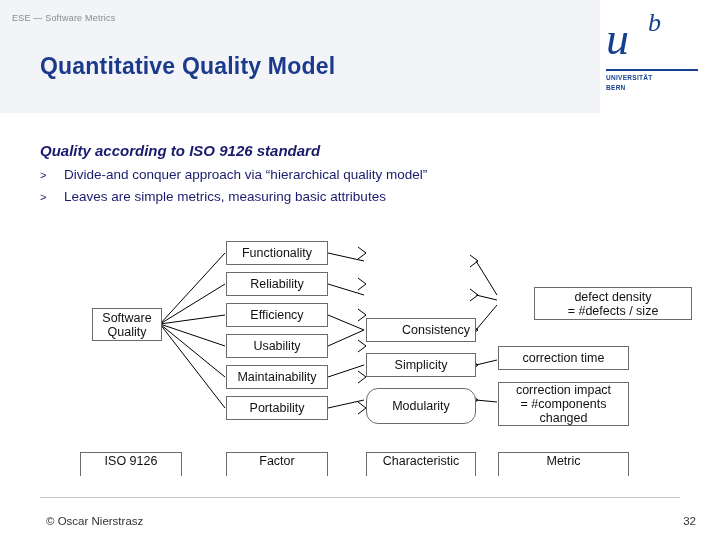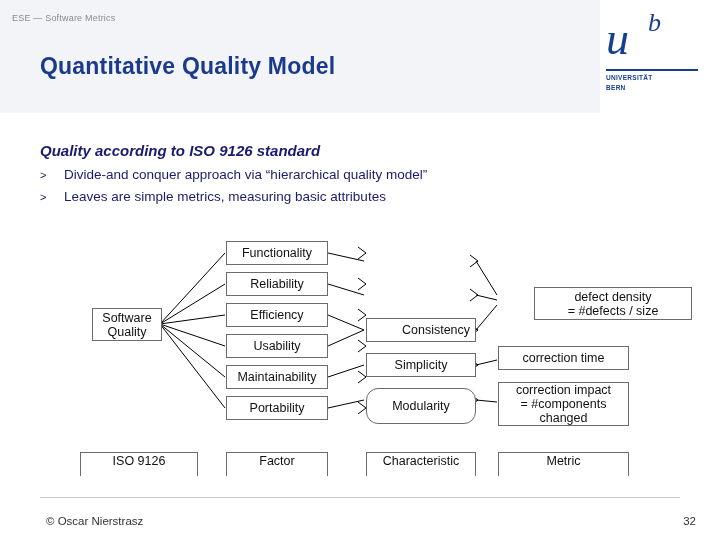--- a/index.html
+++ b/index.html
@@ -263,21 +263,21 @@
   <div class="node" style="left:366px; top:123px; width:110px; height:24px;">Simplicity</div>
   <div class="node" style="left:366px; top:158px; width:110px; height:36px;border-radius:12px;">Modularity</div>
 
   <div class="node" style="left:498px; top:57px; width:158px; height:33px; white-space:pre-line;margin-left:36px;">defect density
 = #defects / size</div>
   <div class="node" style="left:498px; top:116px; width:131px; height:24px;">correction time</div>
   <div class="node" style="left:498px; top:152px; width:131px; height:44px; white-space:pre-line;">correction impact
 = #components
 changed</div>
 
-  <div class="node layer-label" style="left:80px; top:222px; width:118px; height:24px;">ISO 9126</div>
+  <div class="node layer-label" style="left:80px; top:222px; width:102px; height:24px;">ISO 9126</div>
   <div class="node layer-label" style="left:226px; top:222px; width:102px; height:24px;">Factor</div>
   <div class="node layer-label" style="left:366px; top:222px; width:110px; height:24px;">Characteristic</div>
   <div class="node layer-label" style="left:498px; top:222px; width:131px; height:24px;">Metric</div>
 </div>
 
 <div class="footer-rule"></div>
 <div class="copyright">© Oscar Nierstrasz</div>
 <div class="page-number">32</div>
 
 </body></html>

